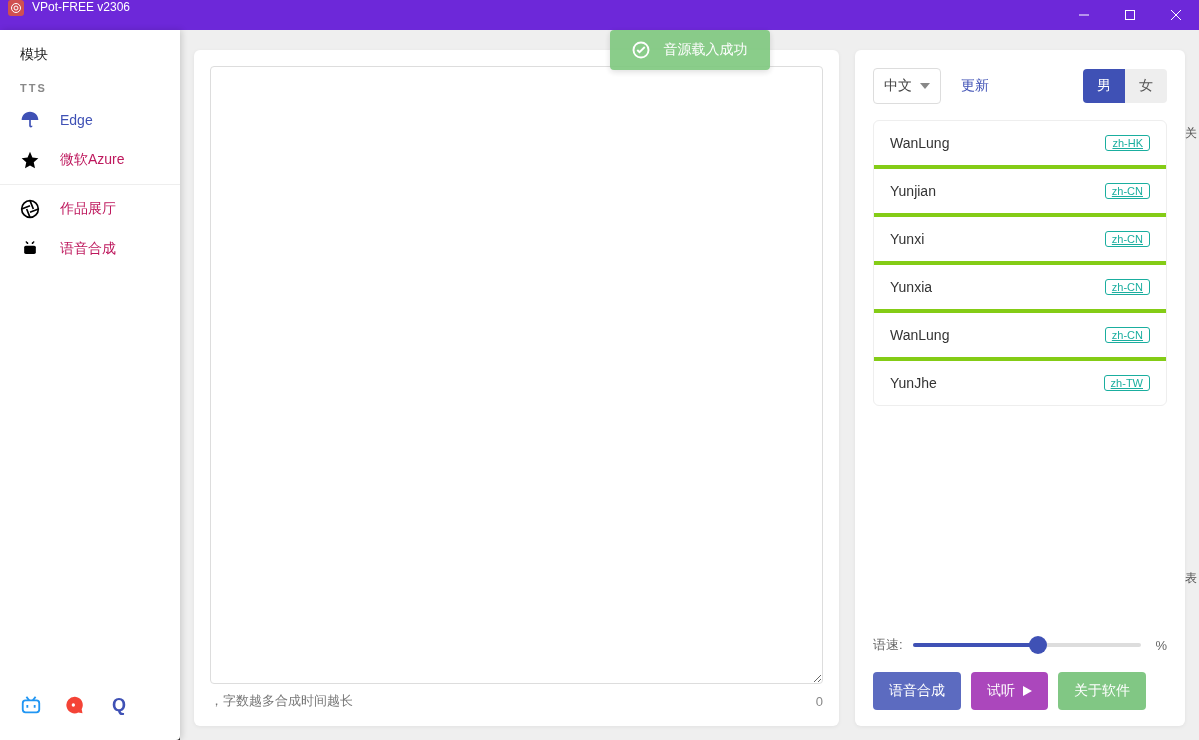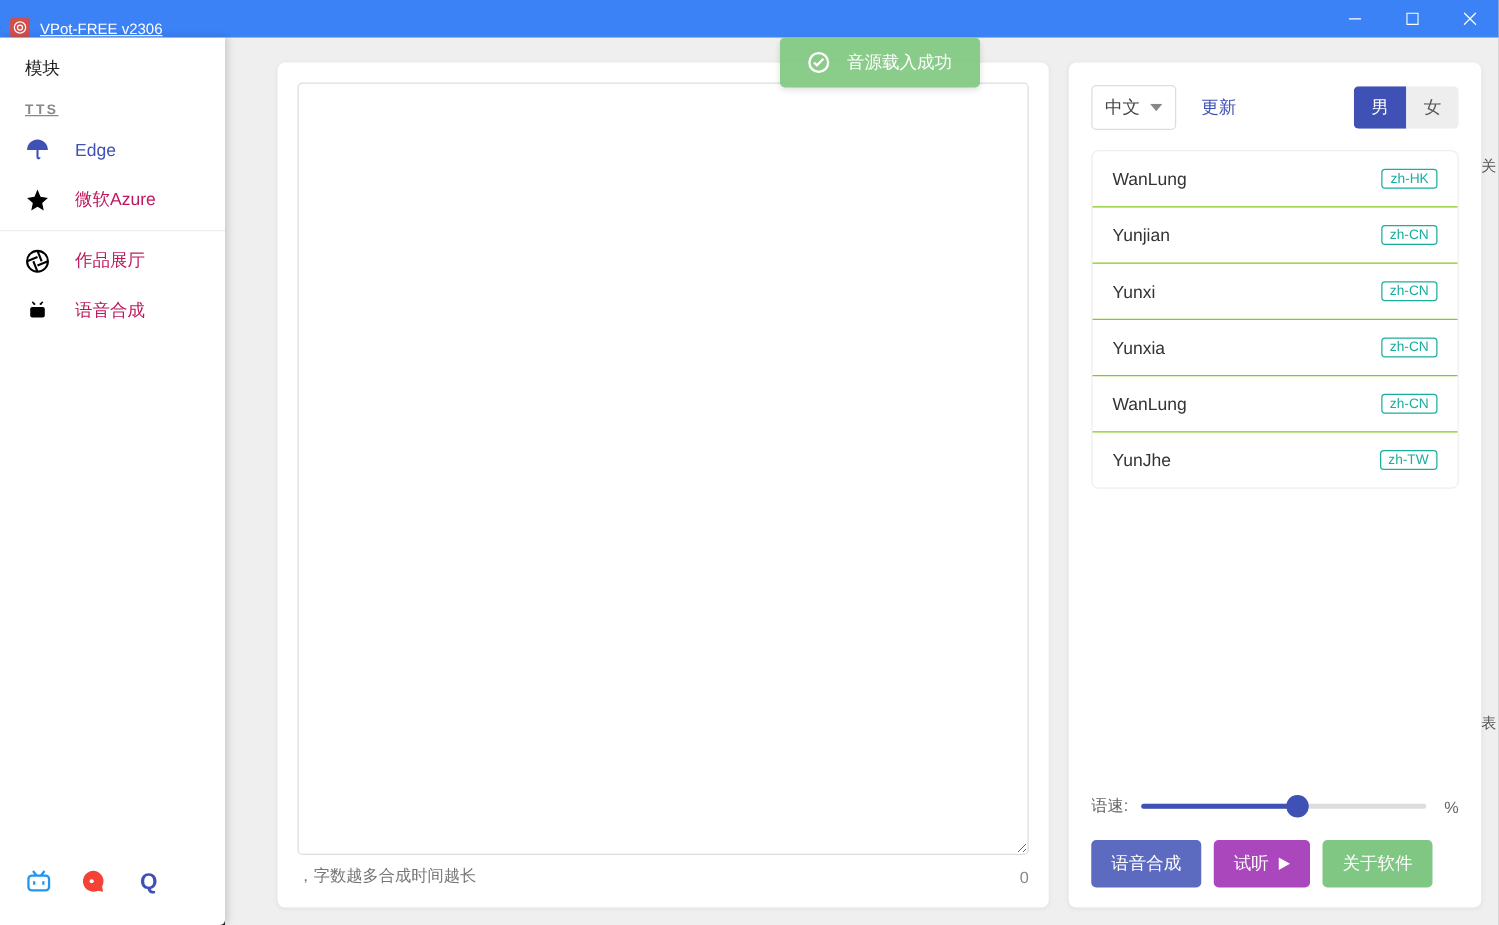--- a/index.html
+++ b/index.html
@@ -1,46 +1,46 @@
 <!DOCTYPE html>
 <html><head>
 <meta charset="utf-8">
 <style>
   * { box-sizing: border-box; margin: 0; padding: 0; font-family: "Segoe UI", Tahoma, sans-serif; }
   html, body { width: 1199px; height: 740px; overflow: hidden; background: #a0a0a0; }
   .window { width: 1199px; height: 740px; display: flex; flex-direction: column; background: #efefef; }
-  .titlebar { height: 30px; background: #3b82f6; color: #fff; display: flex; align-items: flex-end; padding-left: 8px; font-size: 12px; text-decoration: underline; }
+  .titlebar { height: 30px; background: #6d28d9; color: #fff; display: flex; align-items: flex-start; padding-left: 8px; font-size: 12px; }
   .titlebar .app-icon { width: 16px; height: 16px; background: #d05050; border-radius: 3px; margin-right: 8px; display:flex; align-items:center; justify-content:center;}
   .titlebar .app-icon svg { width:12px; height:12px; }
   .titlebar .title { flex: 0 0 auto; }
   .titlebar .spacer { flex: 1; }
   .winbtn { width: 46px; height: 30px; display: flex; align-items: center; justify-content: center; color: #fff; cursor: pointer; }
 
   .body { flex: 1; position: relative; display: flex; }
 
   
   .underlay { position: absolute; left: 0; top: 0; bottom: 0; width: 180px; background: #2b2b2b; color:#ddd; font-size:12px; padding:6px;}
   .underlay .uchar { position:absolute; color:#ccc; font-size:12px;}
   .u1 { left:4px; top:384px; }
   .u2 { right:2px; top:95px; }
   .u3 { right:2px; top:540px; }
 
   .sidebar { position: relative; width: 180px; background: #fff; box-shadow: 2px 0 6px rgba(0,0,0,0.15); display: flex; flex-direction: column; z-index: 5; border-radius: 0 0 4px 0;}
   .sidebar .section-title { font-size: 14px; color: #222; padding: 16px 20px 10px; font-weight: 400;}
-  .sidebar .subhead { font-size: 11px; color: #888; letter-spacing: 2px; padding: 8px 20px 6px; font-weight: 600; text-decoration: underline;}
+  .sidebar .subhead { font-size: 11px; color: #888; letter-spacing: 2px; padding: 8px 20px 6px; font-weight: 600;}
   .nav-item { display: flex; align-items: center; padding: 10px 20px; font-size: 14px; color: #be185d; cursor: pointer; gap: 20px;}
   .nav-item.active { color: #3f51b5; }
   .nav-item .ico { width: 20px; height: 20px; display:flex; align-items:center; justify-content:center; color:#000;}
   .nav-item.active .ico { color:#3f51b5;}
   .sidebar hr { border: none; border-top: 1px solid #eee; margin: 4px 0; }
   .sidebar .fill { flex: 1; }
   .sidebar .bottom-icons { display: flex; gap: 22px; padding: 16px 20px 24px; }
   .sidebar .bottom-icons .bi { width:22px; height:22px; display:flex; align-items:center; justify-content:center; cursor:pointer;}
 
-  .main { flex: 1; position: relative; padding: 0 14px 14px; display: flex; gap: 16px; margin-left: 28px; }
+  .main { flex: 1; position: relative; padding: 0 14px 14px; display: flex; gap: 16px; }
 
   .toast { position: absolute; top: 0; left: 50%; transform: translateX(-50%); background: #7ec87e; color: #fff; border-radius: 4px; height: 40px; padding: 0 22px; display: flex; align-items: center; gap: 14px; box-shadow: 0 2px 6px rgba(0,0,0,0.15); font-size: 14px; z-index: 2; opacity:0.9;}
   .toast .check { width:18px; height:18px; }
 
   .card { background: #fff; border-radius: 6px; box-shadow: 0 1px 4px rgba(0,0,0,0.06); }
 
   .left-card { flex: 1; margin-top: 20px; display: flex; flex-direction: column; padding: 16px; }
   .left-card textarea { flex: 1; border: 1px solid #ddd; border-radius: 4px; resize: both; padding: 10px; font-size: 14px; outline: none; overflow:auto;}
   .left-card .below { display: flex; align-items: center; margin-top: 8px; font-size: 13px; color: #777; }
   .left-card .below .lbl { flex:1;}
@@ -51,23 +51,23 @@
   .lang-select { border: 1px solid #ddd; border-radius: 4px; height: 36px; padding: 0 10px; display: flex; align-items: center; gap: 8px; font-size: 14px; color:#444; cursor:pointer;}
   .lang-select .chev { color:#888; }
   .upd-link { color: #3f51b5; font-size: 14px; cursor: pointer; margin-left:10px;}
   .top-controls .spacer { flex: 1; }
   .seg { display: flex; border-radius: 4px; overflow: hidden; }
   .seg div { padding: 8px 14px; font-size: 14px; cursor: pointer; }
   .seg .on { background: #3f51b5; color: #fff; }
   .seg .off { background: #eee; color: #555; }
 
   .voice-list { margin-top: 16px; border: 1px solid #eee; border-radius: 6px; }
-  .voice-row { display: flex; align-items: center; justify-content: space-between; padding: 14px 16px; border-bottom: 1px solid #84cc16; font-size: 14px; color:#333; cursor:pointer;}
+  .voice-row { display: flex; align-items: center; justify-content: space-between; padding: 14px 16px; border-bottom: 4px solid #84cc16; font-size: 14px; color:#333; cursor:pointer;}
   .voice-row:last-child { border-bottom: none; }
-  .tag { border: 1px solid #1aae9f; color: #1aae9f; border-radius: 3px; font-size: 11px; padding: 1px 6px; }
+  .tag { border: 1px solid #1aae9f; color: #1aae9f; border-radius: 3px; font-size: 11px; padding: 1px 6px; text-decoration: underline; }
 
   .slider-row { display: flex; align-items: center; gap: 10px; margin-top: auto; padding-top: 10px;}
   .slider-row .slabel { font-size: 13px; color: #666; }
   .slider-row .track { flex: 1; position: relative; height: 4px; background: #ddd; border-radius: 2px; }
   .slider-row .fill { position: absolute; left:0; top:0; bottom:0; width: 55%; background: #3f51b5; border-radius: 2px;}
   .slider-row .thumb { position: absolute; left: 55%; top: 50%; transform: translate(-50%,-50%); width: 18px; height: 18px; background: #3f51b5; border-radius: 50%; }
   .slider-row .pct { font-size: 13px; color: #666; width:16px; text-align:right;}
 
   .action-row { display: flex; gap: 10px; margin-top: 18px; }
   .btn { flex: 0 0 auto; height: 38px; border-radius: 4px; display: flex; align-items: center; justify-content: center; padding: 0 16px; font-size: 14px; color: #fff; cursor: pointer; gap:8px;}

